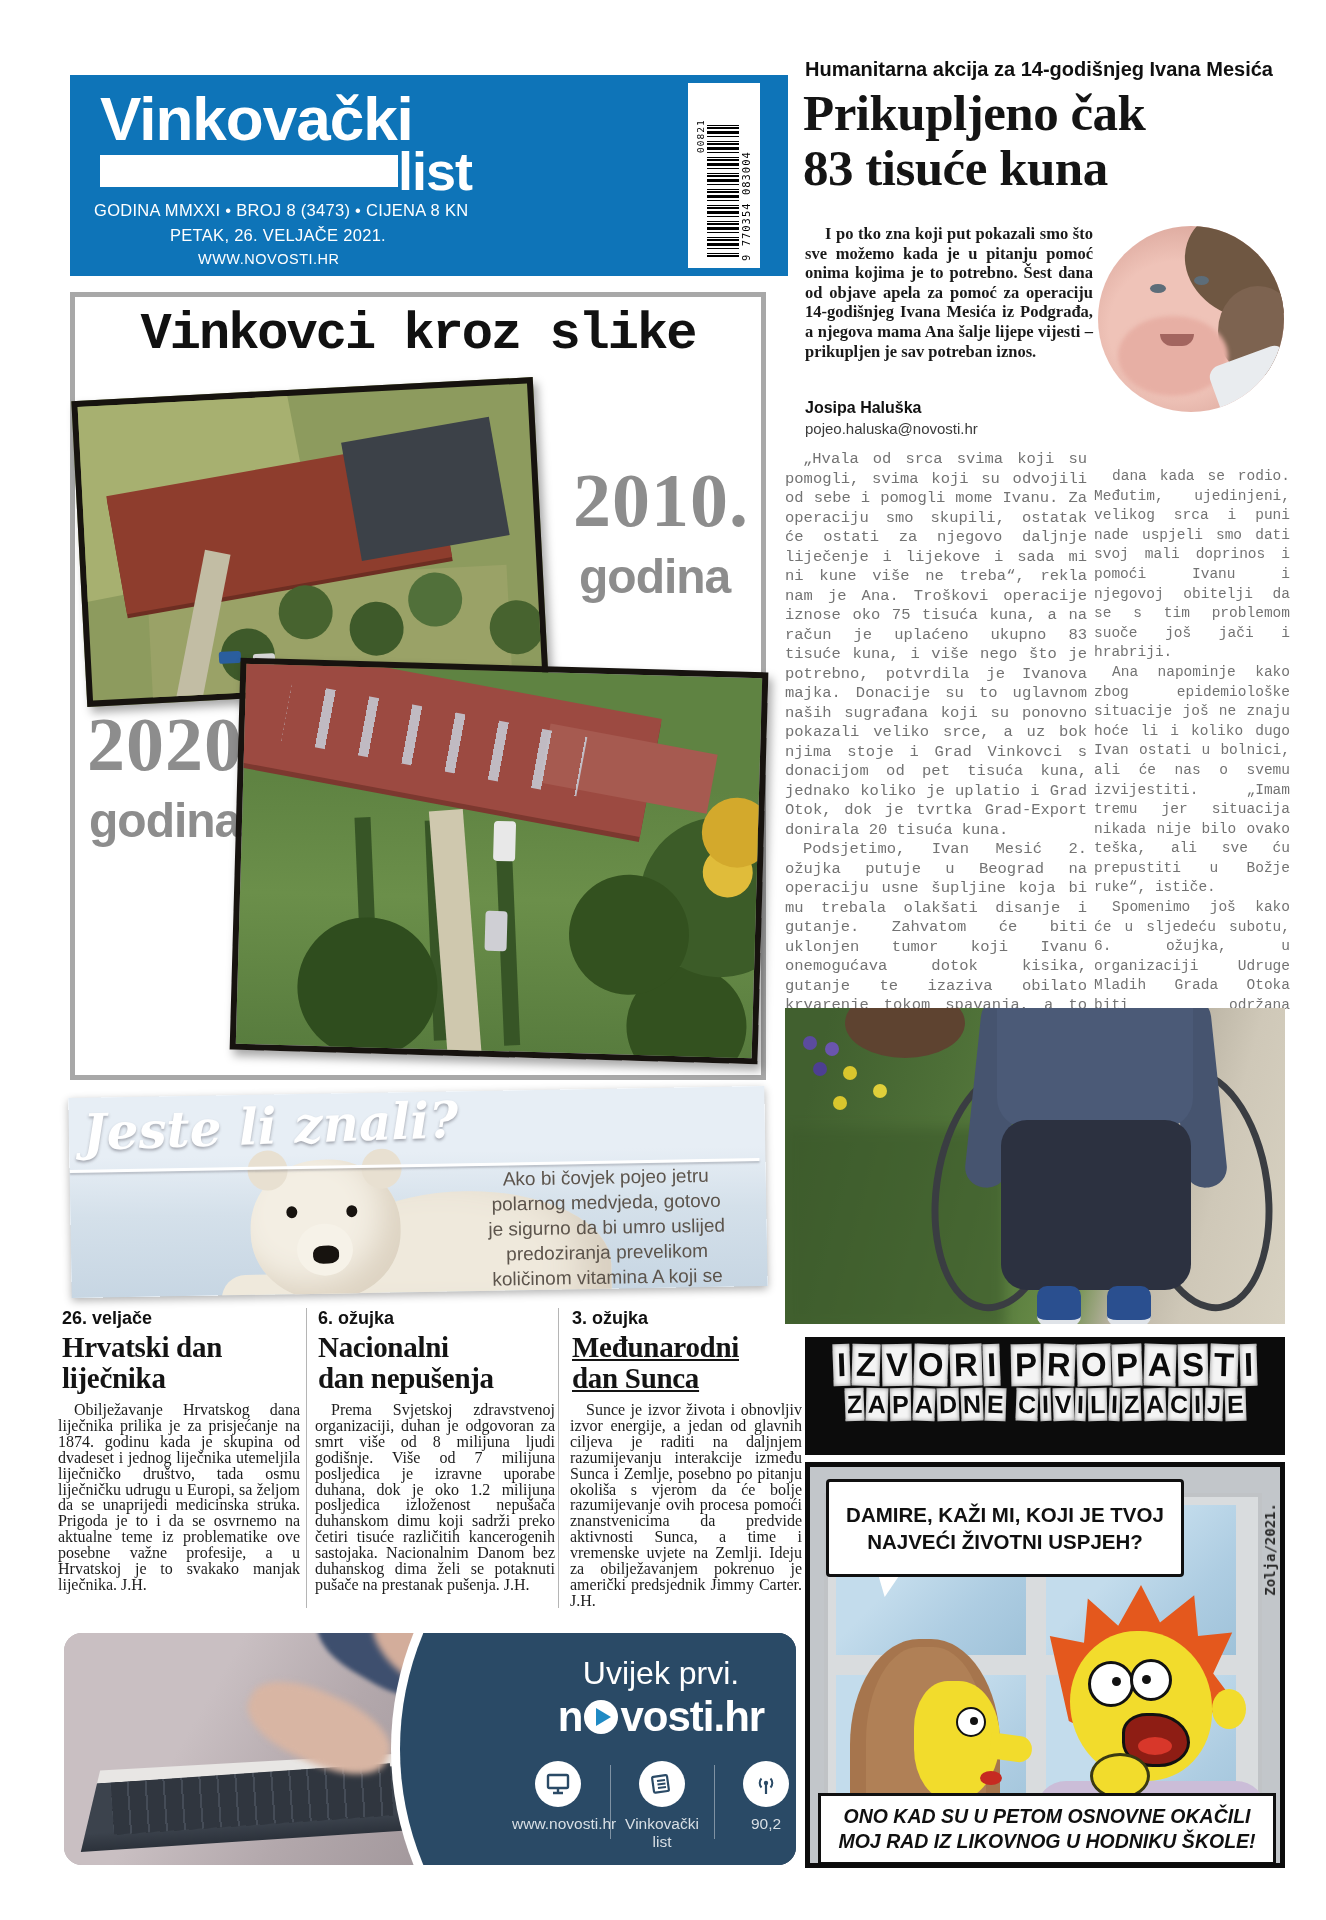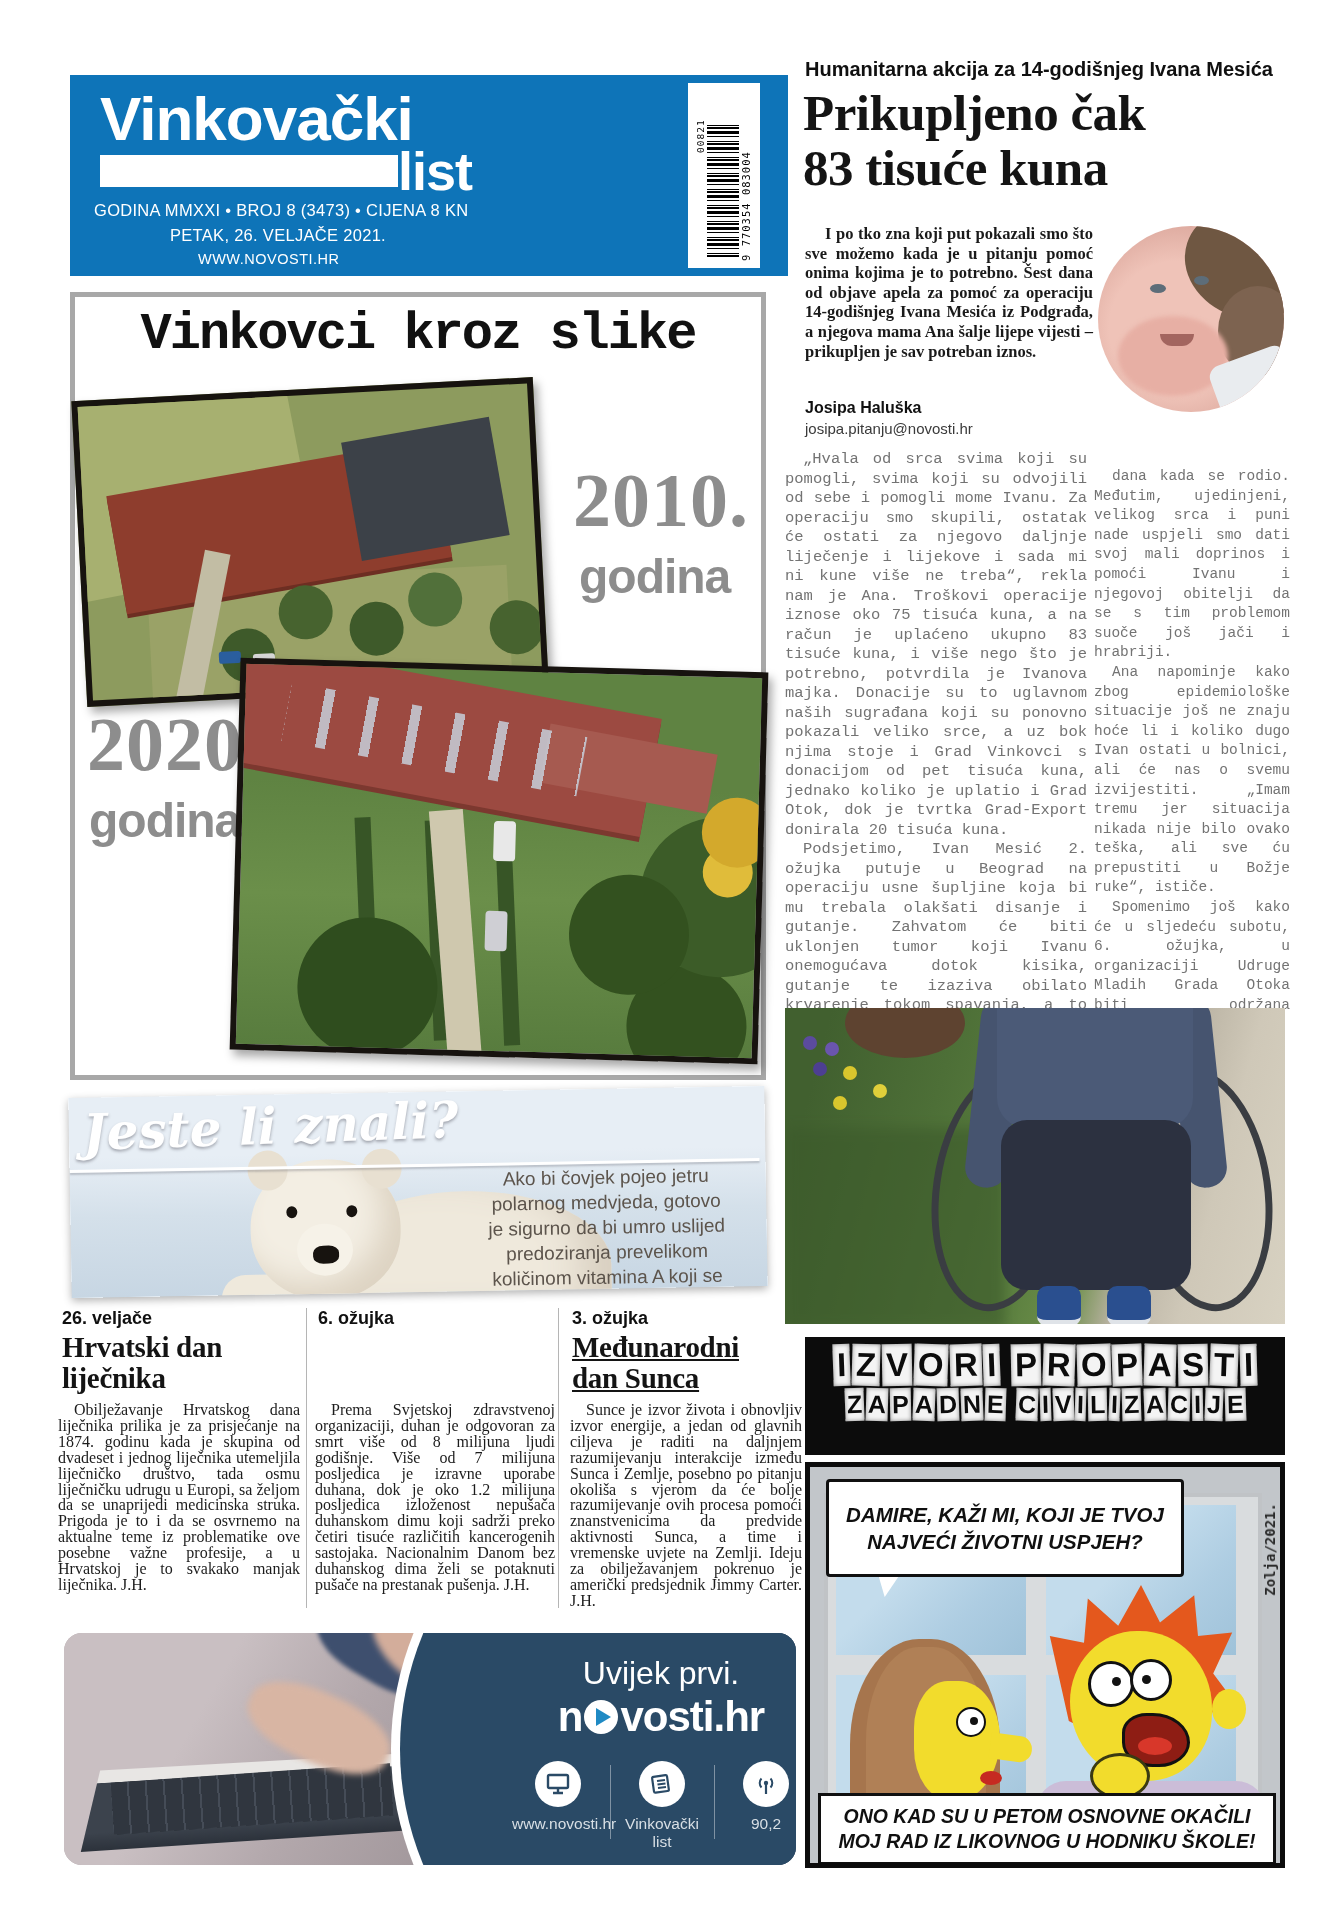--- a/index.html
+++ b/index.html
@@ -180,21 +180,21 @@
   #boy .eyeL{left:62px;top:76px;width:40px;height:40px;border-radius:50%;background:#fff;border:3px solid #111;}
   #boy .eyeR{left:104px;top:74px;width:36px;height:36px;border-radius:50%;background:#fff;border:3px solid #111;}
   #boy .pupL{left:86px;top:92px;width:9px;height:9px;border-radius:50%;background:#111;}
   #boy .pupR{left:116px;top:90px;width:9px;height:9px;border-radius:50%;background:#111;}
   #boy .mouth{left:96px;top:128px;width:62px;height:48px;border-radius:40% 60% 50% 50%;background:#8e1d14;border:3px solid #111;}
   #boy .tongue{left:112px;top:152px;width:34px;height:18px;border-radius:50%;background:#d8372a;}
   #boy .hand{left:64px;top:168px;width:54px;height:40px;border-radius:50%;background:#f2dc2c;border:3px solid #3a3a12;}
   #boy .body{left:10px;top:196px;width:230px;height:100px;border-radius:30px 30px 0 0;background:#cbbdd8;}
   #bubble1{left:16px;top:12px;width:352px;height:92px;background:#fff;border:3.5px solid #101010;border-radius:4px;
            display:flex;align-items:center;justify-content:center;text-align:center;
-           font-weight:bold;font-style:italic;font-size:20.5px;line-height:27px;color:#101010;z-index:6;}
+           font-weight:bold;font-size:20.5px;line-height:27px;color:#101010;z-index:6;}
   #bubble1-tail{left:66px;top:100px;width:26px;height:30px;background:#fff;z-index:5;
            clip-path:polygon(0 0,100% 0,30% 100%);border-left:3.5px solid #101010;}
   #bubble2{left:8px;top:326px;width:452px;height:66px;background:#fff;border:3.5px solid #101010;
            display:flex;align-items:center;justify-content:center;text-align:center;
            font-weight:bold;font-style:italic;font-size:19.5px;line-height:25px;color:#101010;z-index:6;}
   #comic-sig{right:2px;top:36px;writing-mode:vertical-rl;transform:rotate(180deg);
              font-family:"DejaVu Sans Mono",monospace;font-size:14px;font-weight:bold;color:#2a2a2a;z-index:6;}
 </style>
 </head>
 <body>
@@ -226,21 +226,21 @@
     <div class="hair abs"></div>
     <div class="hair2 abs"></div>
     <div class="cheek abs"></div>
     <div class="eye1 abs"></div>
     <div class="eye2 abs"></div>
     <div class="mouth abs"></div>
     <div class="shirt abs"></div>
   </div>
   <div id="lead" class="abs serif just">I po tko zna koji put pokazali smo što sve možemo kada je u pitanju pomoć onima kojima je to potrebno. Šest dana od objave apela za pomoć za operaciju 14-godišnjeg Ivana Mesića iz Podgrađa, a njegova mama Ana šalje lijepe vijesti – prikupljen je sav potreban iznos.</div>
   <div id="author-name" class="abs">Josipa Haluška</div>
-  <div id="author-email" class="abs">josipa.pitanju@novosti.hr</div>
+  <div id="author-email" class="abs">pojeo.haluska@novosti.hr</div>
   <div id="bodycol1" class="abs serif just bodycol">
     <p>„Hvala od srca svima koji su pomogli, svima koji su odvojili od sebe i pomogli mome Ivanu. Za operaciju smo skupili, ostatak će ostati za njegovo daljnje liječenje i lijekove i sada mi ni kune više ne treba“, rekla nam je Ana. Troškovi operacije iznose oko 75 tisuća kuna, a na račun je uplaćeno ukupno 83 tisuće kuna, i više nego što je potrebno, potvrdila je Ivanova majka. Donacije su to uglavnom naših sugrađana koji su ponovno pokazali veliko srce, a uz bok njima stoje i Grad Vinkovci s donacijom od pet tisuća kuna, jednako koliko je uplatio i Grad Otok, dok je tvrtka Grad-Export donirala 20 tisuća kuna.</p>
     <p>Podsjetimo, Ivan Mesić 2. ožujka putuje u Beograd na operaciju usne šupljine koja bi mu trebala olakšati disanje i gutanje. Zahvatom će biti uklonjen tumor koji Ivanu onemogućava dotok kisika, gutanje te izaziva obilato krvarenje tokom spavanja, a to je sve samo dio problema s kojima se ovaj hrabri dječak suočava od</p>
   </div>
   <div id="bodycol2" class="abs serif just bodycol">
     <p>dana kada se rodio. Međutim, ujedinjeni, velikog srca i puni nade uspjeli smo dati svoj mali doprinos i pomoći Ivanu i njegovoj obitelji da se s tim problemom suoče još jači i hrabriji.</p>
     <p>Ana napominje kako zbog epidemiološke situacije još ne znaju hoće li i koliko dugo Ivan ostati u bolnici, ali će nas o svemu izvijestiti. „Imam tremu jer situacija nikada nije bilo ovako teška, ali sve ću prepustiti u Božje ruke“, ističe.</p>
     <p>Spomenimo još kako će u sljedeću subotu, 6. ožujka, u organizaciji Udruge Mladih Grada Otoka biti održana „Donatorska biciklijada za Ivana Mesića“. Kako saznajemo od njegove majke, organizatori su doznali za prikupljen iznos, no odlučili su ovaj događaj svakako održati i sav novac koji toga dana skupe odnijeti Mesićima na ruke koji će poslužiti za nabavku lijekova i troškove liječenja.</p>
   </div>
   <div id="wheelchair-photo" class="abs">
@@ -305,20 +305,22 @@
 količinom vitamina A koji se
 u njoj nalaze.</div>
   </div>
 
   <div id="day1-date" class="abs day-date">26. veljače</div>
   <div id="day1-title" class="abs day-title pre">Hrvatski dan
 liječnika</div>
   <div id="day1-body" class="abs day-body">Obilježavanje Hrvatskog dana liječnika prilika je za prisjećanje na 1874. godinu kada je skupina od dvadeset i jednog liječnika utemeljila liječničko društvo, tada osmu liječničku udrugu u Europi, sa željom da se unaprijedi medicinska struka. Prigoda je to i da se osvrnemo na aktualne teme iz problematike ove posebne važne profesije, a u Hrvatskoj je to svakako manjak liječnika. J.H.</div>
   <div id="vrule1" class="abs vrule"></div>
   <div id="day2-date" class="abs day-date">6. ožujka</div>
+  <div id="day2-title" class="abs day-title pre">Nacionalni
+dan nepušenja</div>
   <div id="day2-body" class="abs day-body">Prema Svjetskoj zdravstvenoj organizaciji, duhan je odgovoran za smrt više od 8 milijuna ljudi godišnje. Više od 7 milijuna posljedica je izravne uporabe duhana, dok je oko 1.2 milijuna posljedica izloženost nepušača duhanskom dimu koji sadrži preko četiri tisuće različitih kancerogenih sastojaka. Nacionalnim Danom bez duhanskog dima želi se potaknuti pušače na prestanak pušenja. J.H.</div>
   <div id="vrule2" class="abs vrule"></div>
   <div id="day3-date" class="abs day-date">3. ožujka</div>
   <div id="day3-title" class="abs day-title pre">Međunarodni
 dan Sunca</div>
   <div id="day3-body" class="abs day-body">Sunce je izvor života i obnovljiv izvor energije, a jedan od glavnih ciljeva je raditi na daljnjem razumijevanju interakcije između Sunca i Zemlje, posebno po pitanju okoliša s vjerom da će bolje razumijevanje ovih procesa pomoći znanstvenicima da predvide aktivnosti Sunca, a time i vremenske uvjete na Zemlji. Ideju za obilježavanjem pokrenuo je američki predsjednik Jimmy Carter. J.H.</div>
 
   <div id="ad" class="abs">
     <div id="ad-photo" class="abs">
       <div class="sleeve abs"></div>

